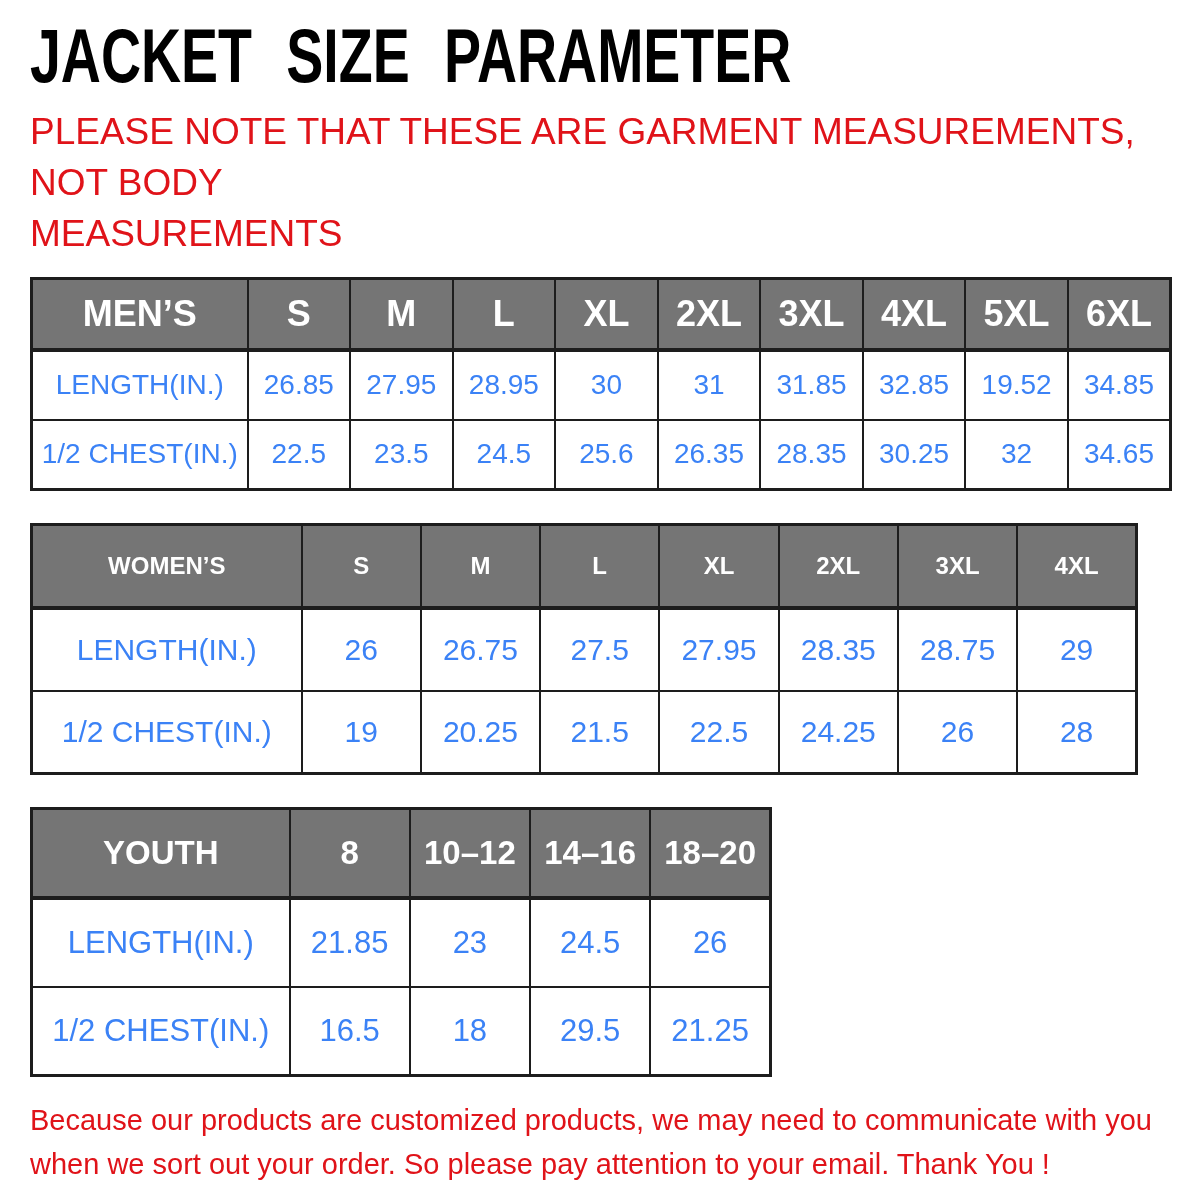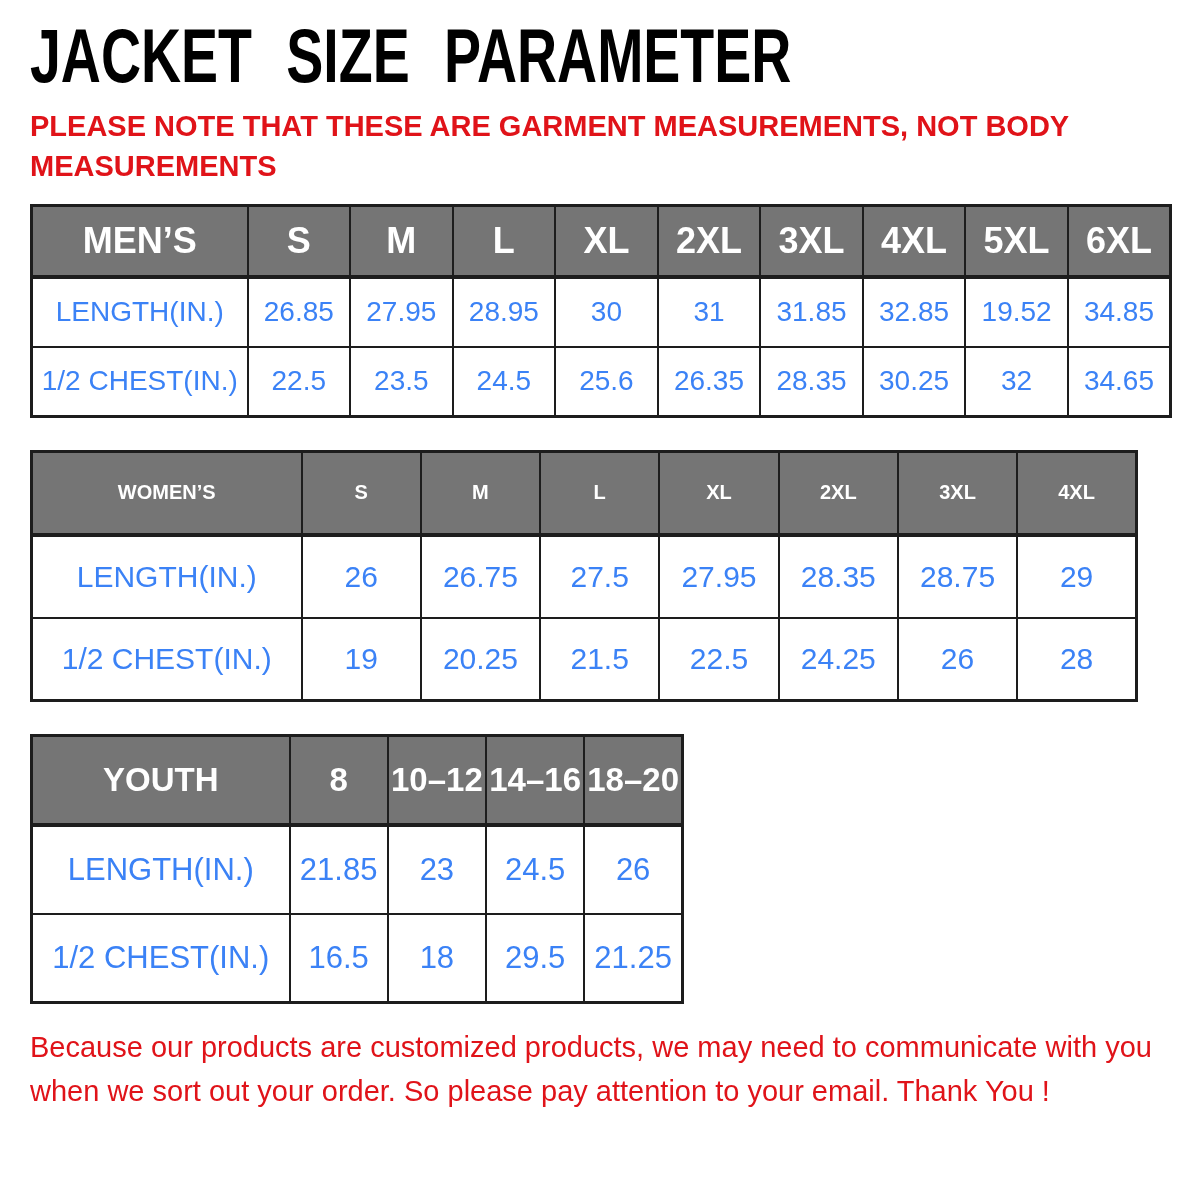--- a/index.html
+++ b/index.html
@@ -27,23 +27,23 @@
     letter-spacing:0px;
     word-spacing:26px;
     transform:scaleX(0.73);
     transform-origin:0 50%;
     color:#000;
   }
 
   .note{
     margin:14px 0 0 0;
     color:var(--red);
-    font-size:29px;
+    font-size:37px;
     line-height:1.38;
-    font-weight:700;
+    font-weight:400;
   }
   .note span{display:block;}
 
   table.size-table{
     border-collapse:collapse;
     table-layout:fixed;
     border:3px solid var(--border);
   }
   table.size-table th,
   table.size-table td{
@@ -59,24 +59,24 @@
     font-weight:bold;
     border-bottom:4px solid var(--border);
   }
   table.size-table td{color:#3b82f6;}
 
   table.mens{width:1142px;margin-top:18px;}
   .mens thead th{height:71px;font-size:36px;}
   .mens td{height:70px;font-size:28px;}
 
   table.womens{width:1108px;margin-top:32px;}
-  .womens thead th{height:83px;font-size:20px;}
+  .womens thead th{height:83px;font-size:24px;}
   .womens td{height:83px;font-size:30px;}
 
-  table.youth{width:654px;margin-top:32px;padding-left:16px;}
+  table.youth{width:742px;margin-top:32px;padding-left:16px;}
   .youth thead th{height:89px;font-size:33px;}
   .youth td{height:89px;font-size:31px;}
 
   .footer-para{
     margin:22px 0 0 0;
     color:var(--red);
     font-size:29px;
     line-height:1.5;
     font-weight:400;
   }

